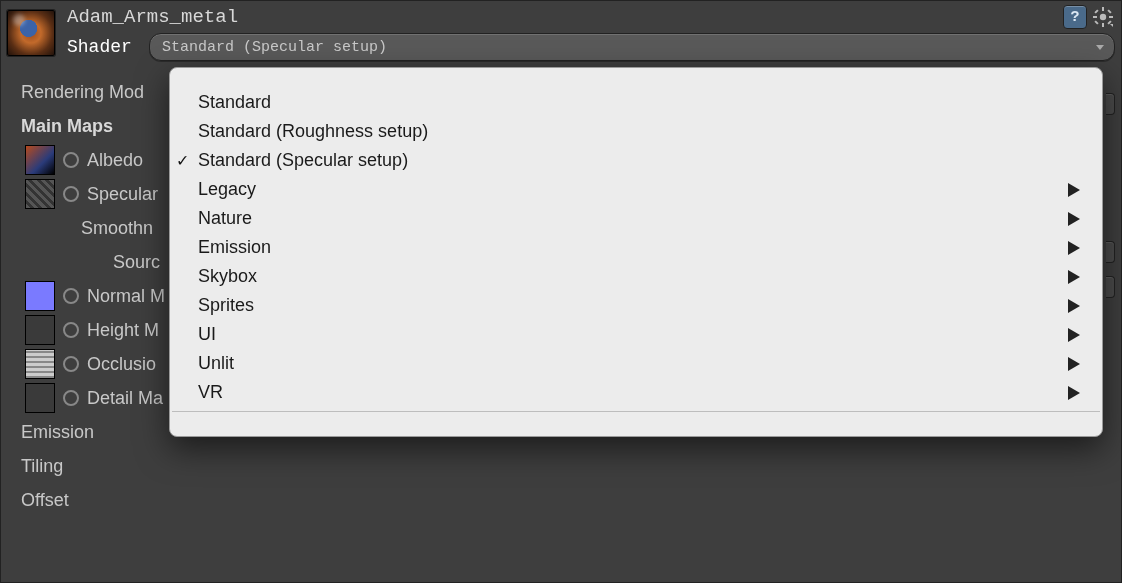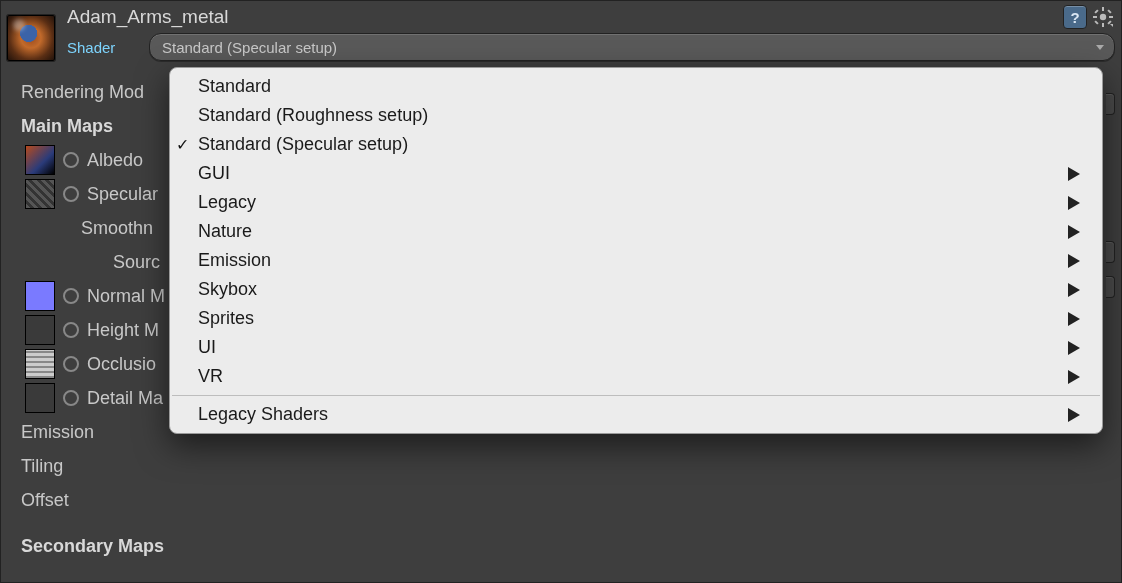--- a/index.html
+++ b/index.html
@@ -17,22 +17,23 @@
   .panel {
     position: absolute;
     inset: 0;
     background: #3e3e3e;
     border: 1px solid #222;
     box-sizing: border-box;
   }
   
   .header-row {
     display: flex;
-    align-items: flex-end;
+    align-items: center;
     padding: 4px 6px 0 6px;
+    font-family: Liberation Mono, monospace;
   }
   .material-preview {
     width: 48px;
     height: 46px;
     border-radius: 2px;
     background:
       radial-gradient(circle at 45% 40%, #3b63a8 0%, #3b63a8 22%, rgba(0,0,0,0) 23%),
       radial-gradient(circle at 50% 50%, #9a4a1e 0%, #c26a2b 30%, #5a2e14 65%, #1a0f0a 100%);
     box-shadow: inset 0 0 0 1px #000, 0 0 0 1px #222;
     flex: 0 0 auto;
@@ -80,22 +81,22 @@
     box-shadow: inset 0 1px 0 rgba(255,255,255,0.25);
   }
   .gear-icon svg { display:block; }
   .shader-line {
     display:flex;
     align-items:center;
     margin-top:4px;
     gap:10px;
   }
   .shader-label {
-    font-size:15px;
-    color:#7dd3fc;
+    font-size:18px;
+    color:#ffffff;
     width:72px;
   }
   .shader-dropdown {
     flex:1;
     height:26px;
     background:#595959;
     border:1px solid #222;
     border-radius:12px;
     box-shadow: inset 0 1px 0 rgba(255,255,255,0.15), 0 1px 0 rgba(0,0,0,0.3);
     display:flex;
@@ -160,21 +161,21 @@
   
   .popup {
     position:absolute;
     left:168px;
     top:66px;
     width:932px;
     background:#ececec;
     border:1px solid #9a9a9a;
     border-radius:8px;
     box-shadow: 0 12px 32px rgba(0,0,0,0.55);
-    padding:4px 0;
+    padding:20px 0;
     color:#1a1a1a;
   }
   .popup-item {
     display:flex;
     align-items:center;
     height:29px;
     padding:0 22px 0 28px;
     font-size:18px;
     position:relative;
   }
@@ -290,44 +291,35 @@
     <div class="prop-row">
       <span class="swatch detail"></span>
       <span class="dot"></span>
       <span>Detail Ma</span>
     </div>
 
     <div>Emission</div>
     <div>Tiling</div>
     <div>Offset</div>
     <div style="height:12px"></div>
-    <div class="heading">Secondary Maps</div>
   </div>
 
   <div class="popup">
     <div id="popup-items">
         <div class="popup-item">
           <span>Standard</span>
         </div>
         <div class="popup-item">
           <span>Standard (Roughness setup)</span>
         </div>
         <div class="popup-item">
           <span class="check">✓</span>
           <span>Standard (Specular setup)</span>
         </div>
         <div class="popup-item">
-          <span>GUI</span>
-          <span class="arrow">
-            <svg width="12" height="14" viewBox="0 0 12 14">
-              <polygon points="0,0 12,7 0,14" fill="#222"></polygon>
-            </svg>
-          </span>
-        </div>
-        <div class="popup-item">
           <span>Legacy</span>
           <span class="arrow">
             <svg width="12" height="14" viewBox="0 0 12 14">
               <polygon points="0,0 12,7 0,14" fill="#222"></polygon>
             </svg>
           </span>
         </div>
         <div class="popup-item">
           <span>Nature</span>
           <span class="arrow">
@@ -355,39 +347,39 @@
         <div class="popup-item">
           <span>Sprites</span>
           <span class="arrow">
             <svg width="12" height="14" viewBox="0 0 12 14">
               <polygon points="0,0 12,7 0,14" fill="#222"></polygon>
             </svg>
           </span>
         </div>
         <div class="popup-item">
           <span>UI</span>
+          <span class="arrow">
+            <svg width="12" height="14" viewBox="0 0 12 14">
+              <polygon points="0,0 12,7 0,14" fill="#222"></polygon>
+            </svg>
+          </span>
+        </div>
+        <div class="popup-item">
+          <span>Unlit</span>
           <span class="arrow">
             <svg width="12" height="14" viewBox="0 0 12 14">
               <polygon points="0,0 12,7 0,14" fill="#222"></polygon>
             </svg>
           </span>
         </div>
         <div class="popup-item">
           <span>VR</span>
           <span class="arrow">
             <svg width="12" height="14" viewBox="0 0 12 14">
               <polygon points="0,0 12,7 0,14" fill="#222"></polygon>
             </svg>
           </span>
         </div>
       </div>
     <div class="popup-sep"></div>
-    <div class="popup-item">
-      <span>Legacy Shaders</span>
-      <span class="arrow">
-        <svg width="12" height="14" viewBox="0 0 12 14">
-            <polygon points="0,0 12,7 0,14" fill="#222"></polygon>
-          </svg>
-      </span>
-    </div>
   </div>
 
 </div>
 
 </body></html>

